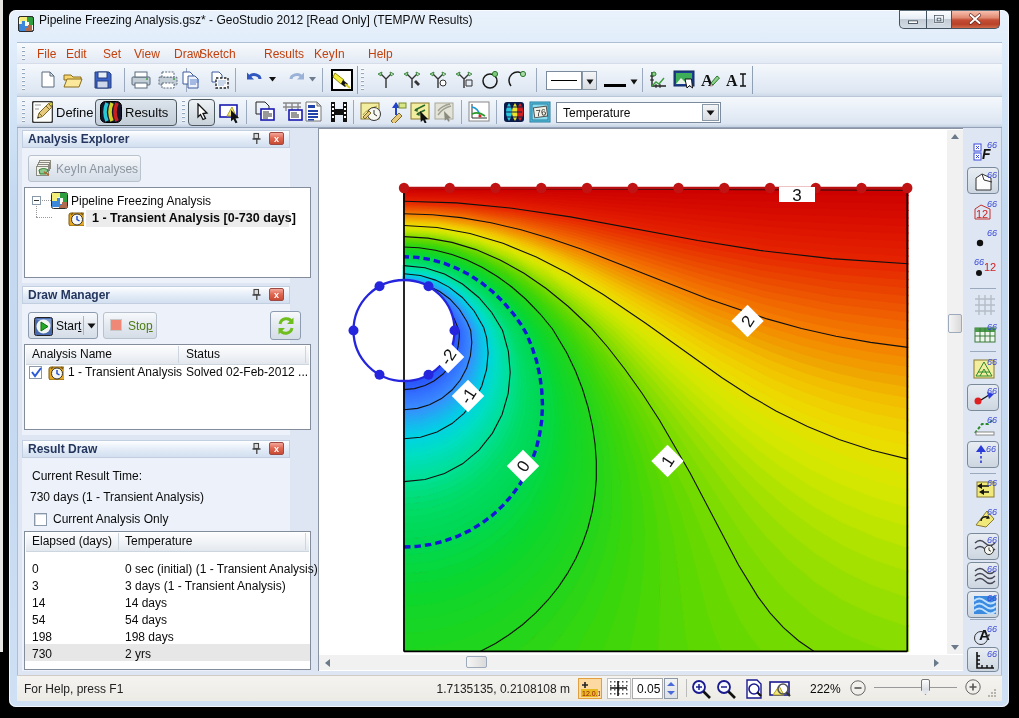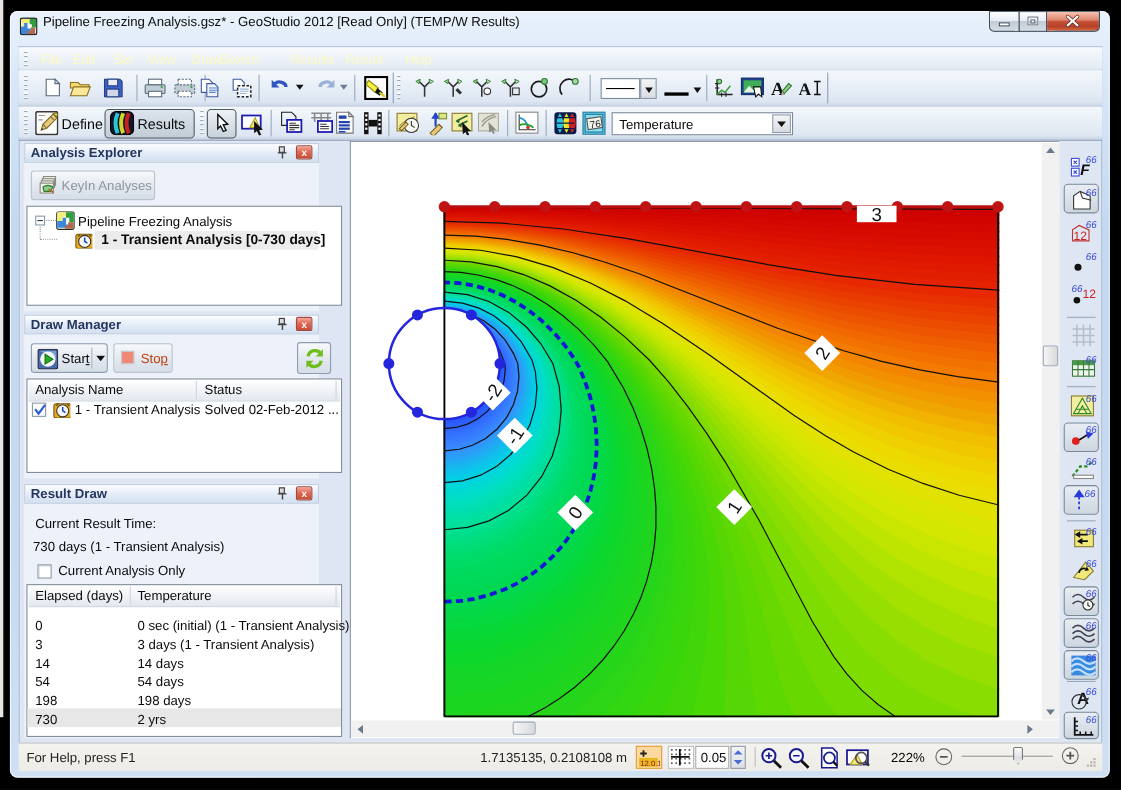--- a/index.html
+++ b/index.html
@@ -6,21 +6,21 @@
 #frame{position:absolute;left:9px;top:10px;width:1000px;height:697px;border-radius:7px;
  background:linear-gradient(180deg,#e9f2fc 0%,#d7e7f8 10%,#c3d9f0 28%,#c6daf1 70%,#cfe0f4 100%);
  box-shadow:inset 0 0 0 1px rgba(255,255,255,.7)}
 .capbtn{position:absolute;top:10px;height:19px;border:1px solid #43535f;border-top-color:#5a6b78}
 #btnmin{left:899px;width:28px;border-radius:0 0 0 5px;background:linear-gradient(180deg,#fdfeff 0%,#e7eef5 45%,#c3ccd4 50%,#d4dde5 100%)}
 #btnmax{left:926px;width:26px;background:linear-gradient(180deg,#fdfeff 0%,#e7eef5 45%,#c3ccd4 50%,#d4dde5 100%)}
 #btnclose{left:951px;width:49px;border-radius:0 0 5px 0;background:linear-gradient(180deg,#f8c0ae 0%,#e08a72 40%,#c44f36 52%,#b84228 78%,#d06a4a 100%)}
 #titletxt{position:absolute;left:39px;top:13px;font-size:12px;color:#0c0c0c;white-space:nowrap}
 #clientbg{position:absolute;left:17px;top:42px;width:985px;height:633px;background:#dde6f2;border:1px solid #aebfd4;border-bottom:none}
 #menubar{position:absolute;left:17px;top:43px;width:985px;height:21px;background:linear-gradient(180deg,#f7fafd,#e3eaf4);border-bottom:1px solid #d4dde9}
-.mi{position:absolute;top:47px;font-size:12px;color:#fef9c3}
+.mi{position:absolute;top:47px;font-size:12px;color:#c2410c}
 #tb1{position:absolute;left:17px;top:64px;width:985px;height:33px;background:linear-gradient(180deg,#f4f8fc,#dde6f2 88%,#cdd9e8);border-bottom:1px solid #bac7d9}
 #tb2{position:absolute;left:17px;top:97px;width:985px;height:31px;background:linear-gradient(180deg,#f4f8fc,#dde6f2 88%,#c5d2e3);border-bottom:1px solid #93a2b6}
 .grip{position:absolute;width:3px;background:repeating-linear-gradient(180deg,#fdfdfd 0 1px,#93a5bb 1px 2px,rgba(0,0,0,0) 2px 4px)}
 .vsep{position:absolute;width:1px;background:#9aa9bd}
 .tbtn{position:absolute;border:1px solid #4d585f;border-radius:4px;background:linear-gradient(180deg,#eef2f6,#c8d1d9)}
 .combo{position:absolute;background:#fff;border:1px solid #7b8a9d}
 .cbtn{position:absolute;background:linear-gradient(180deg,#f4f5f7,#d8dce1);border:1px solid #8b98a8}
 .panel{position:absolute;left:22px;width:268px;background:#edf2fa}
 .phdr{position:absolute;left:0;top:0;right:0;height:18px;background:linear-gradient(180deg,#fdfeff,#e2ebf7 55%,#d3e0f0);border:1px solid #c2cfe0}
 .ptitle{position:absolute;left:6px;top:2px;font-size:12px;font-weight:bold;color:#25365e}
@@ -66,21 +66,21 @@
 <div id="clientbg"></div>
 <div id="menubar"></div>
 
 <div class="mi" style="left:37px">File</div>
 <div class="mi" style="left:66px">Edit</div>
 <div class="mi" style="left:103px">Set</div>
 <div class="mi" style="left:134px">View</div>
 <div class="mi" style="left:174px">Draw</div>
 <div class="mi" style="left:199px">Sketch</div>
 <div class="mi" style="left:264px">Results</div>
-<div class="mi" style="left:314px">Result</div>
+<div class="mi" style="left:314px">KeyIn</div>
 <div class="mi" style="left:368px">Help</div>
 <div class="grip" style="left:22px;top:46px;height:15px"></div>
 <div id="tb1"></div>
 <div id="tb2"></div>
 <div class="grip" style="left:22px;top:68px;height:24px"></div>
 <svg class="ico" style="left:39px;top:71px" width="18" height="18" viewBox="0 0 18 18">
     <path d="M3 1h8l4 4v11H3z" fill="#fff" stroke="#5a6b7d"></path>
     <path d="M11 1l4 4h-4z" fill="#dfe7ee" stroke="#5a6b7d"></path>
   </svg>
 <svg class="ico" style="left:63px;top:71px" width="20" height="18" viewBox="0 0 20 18">
@@ -398,21 +398,21 @@
       <circle cx="9.5" cy="9.5" r="7" fill="#f2f6f2"></circle>
       <path d="M7 5v9l7-4.5z" fill="#28a828" stroke="#0a700a"></path>
     </svg>
 <div class="cell" style="left:34px;top:33px">Star<span style="text-decoration:underline">t</span></div>
 <div style="position:absolute;left:61px;top:30px;width:1px;height:19px;background:#aab4c2"></div>
 <svg class="ico" style="left:65px;top:37px" width="9" height="6" viewBox="0 0 9 6">
       <path d="M0.5 0.5h8L4.5 5.5z" fill="#111"></path>
     </svg>
 <div class="gbtn dis" style="left:81px;top:26px;width:54px;height:27px"></div>
 <div style="position:absolute;left:88px;top:33px;width:12px;height:12px;background:#f08878;border:1px solid #c8c8c8"></div>
-<div class="cell" style="left:106px;top:33px;color:#c2410c">Sto<span style="text-decoration:underline">p</span></div>
+<div class="cell" style="left:106px;top:33px;color:#4d7c0f">Sto<span style="text-decoration:underline">p</span></div>
 <div class="gbtn" style="left:248px;top:25px;width:31px;height:29px"></div>
 <svg class="ico" style="left:254px;top:30px" width="20" height="20" viewBox="0 0 20 20">
       <path d="M4 8a6.5 6.5 0 0 1 12-2" fill="none" stroke="#6fbe1e" stroke-width="3"></path>
       <path d="M17.5 1.5v6.5h-6.5z" fill="#6fbe1e"></path>
       <path d="M16 12a6.5 6.5 0 0 1-12 2" fill="none" stroke="#6fbe1e" stroke-width="3"></path>
       <path d="M2.5 18.5V12h6.5z" fill="#6fbe1e"></path>
     </svg>
 <div class="tbox" style="left:2px;top:58px;width:287px;height:86px">
       <div class="thead"></div>
     </div>

